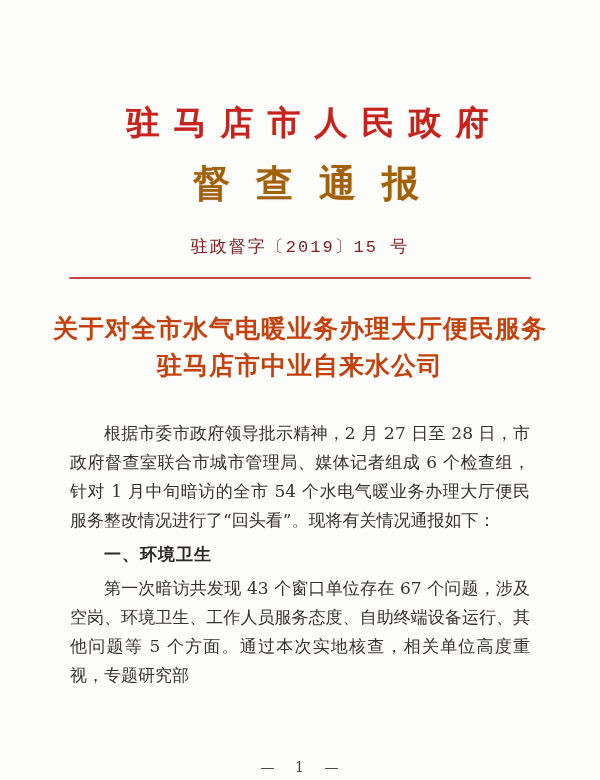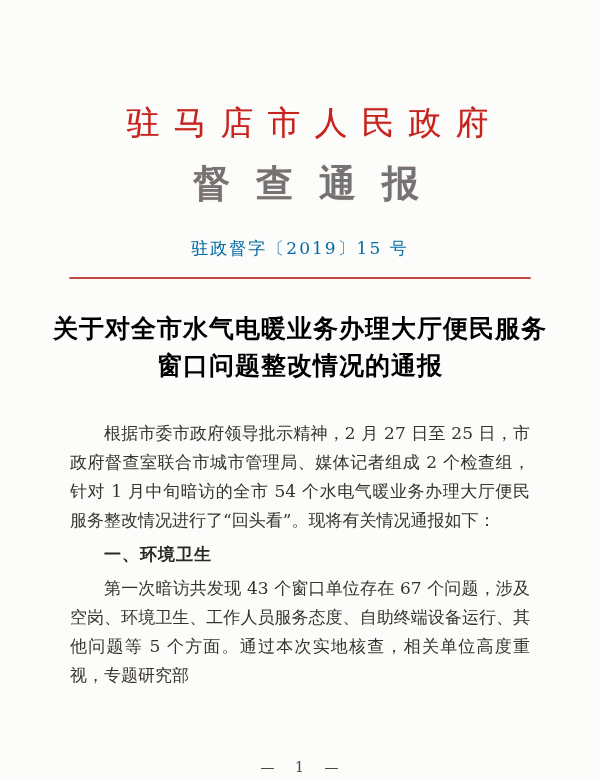--- a/index.html
+++ b/index.html
@@ -10,60 +10,61 @@
     height: 780px;
     margin: 0 auto;
     background: #fcfcfb;
     overflow: hidden;
     font-family: "DejaVu Serif", serif;
     color: #363330;
   }
   .masthead { padding-top: 102px; text-align: center; }
   .org-line {
     font-size: 33px;
-    font-weight: normal;
+    font-weight: bold;
     color: #c5231c;
     letter-spacing: 14px;
     padding-left: 14px;
     line-height: 42px;
     text-shadow: 0 0 1px rgba(197,35,28,0.35);
     margin-left: 15px;
   }
   .doctype-line {
     margin-top: 16px;
     font-size: 37px;
     font-weight: bold;
-    color: #737373;
+    color: #a16207;
     letter-spacing: 26px;
     padding-left: 38px;
     line-height: 46px;
     text-shadow: 0 0 1px rgba(197,35,28,0.35);
   }
   .doc-number {
     margin-top: 30px;
     font-size: 17px;
     letter-spacing: 2px;
-    color: #0369a1;
+    color: #7f1d1d;
     line-height: 24px;
+    font-family: Liberation Mono, monospace;
   }
   .red-rule {
     width: 462px;
     height: 2px;
     background: #c04a41;
     margin: 17px auto 0;
     border-radius: 1px;
   }
   .doc-title {
     margin-top: 31px;
     text-align: center;
     font-family: "DejaVu Sans", sans-serif;
     font-weight: bold;
     font-size: 25px;
     line-height: 37px;
-    color: #000000;
+    color: #c2410c;
     letter-spacing: 1px;
   }
   .doc-body {
     width: 460px;
     margin: 35px auto 0;
     font-size: 17px;
     line-height: 29px;
     text-align: justify;
     text-justify: inter-character;
     word-break: break-all;
@@ -97,24 +98,24 @@
 
   <div class="masthead">
     <div class="org-line">驻马店市人民政府</div>
     <div class="doctype-line">督查通报</div>
     <div class="doc-number">驻政督字〔2019〕15 号</div>
     <div class="red-rule"></div>
   </div>
 
   <div class="doc-title">
     <div>关于对全市水气电暖业务办理大厅便民服务</div>
-    <div>窗口问题整改情况的通报</div>
+    <div>驻马店市中业自来水公司</div>
   </div>
 
   <div class="doc-body">
-    <p class="indent">根据市委市政府领导批示精神，2 月 27 日至 25 日，市政府督查室联合市城市管理局、媒体记者组成 2 个检查组，针对 1 月中旬暗访的全市 54 个水电气暖业务办理大厅便民服务整改情况进行了“回头看”。现将有关情况通报如下：</p>
+    <p class="indent">根据市委市政府领导批示精神，2 月 27 日至 28 日，市政府督查室联合市城市管理局、媒体记者组成 6 个检查组，针对 1 月中旬暗访的全市 54 个水电气暖业务办理大厅便民服务整改情况进行了“回头看”。现将有关情况通报如下：</p>
     <p class="section-heading">一、环境卫生</p>
     <p class="indent">第一次暗访共发现 43 个窗口单位存在 67 个问题，涉及空岗、环境卫生、工作人员服务态度、自助终端设备运行、其他问题等 5 个方面。通过本次实地核查，相关单位高度重视，专题研究部</p>
   </div>
 
   <div class="page-footer">— 1 —</div>
 
 </div>
 
 </body></html>

